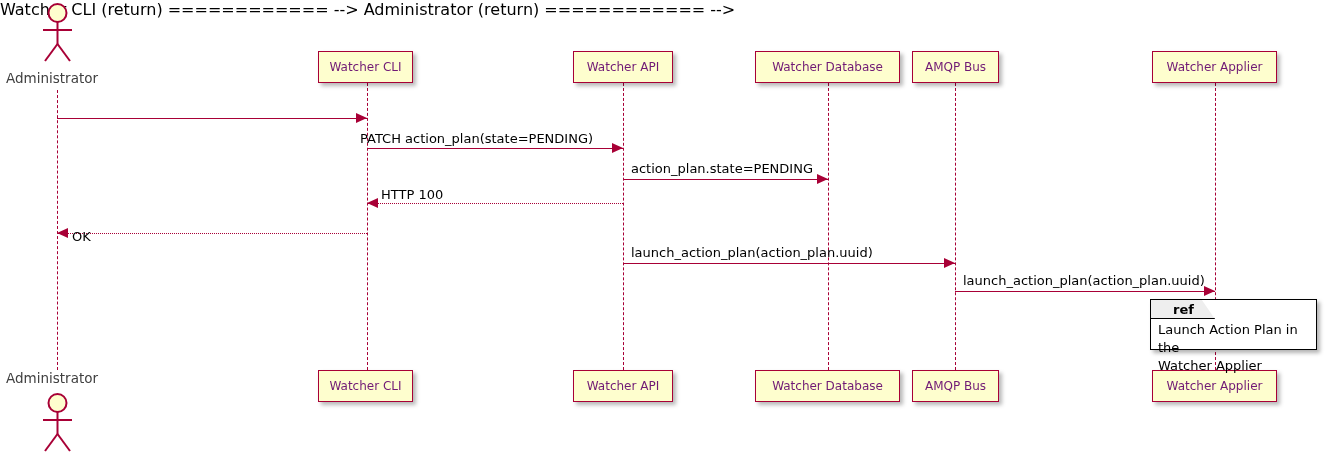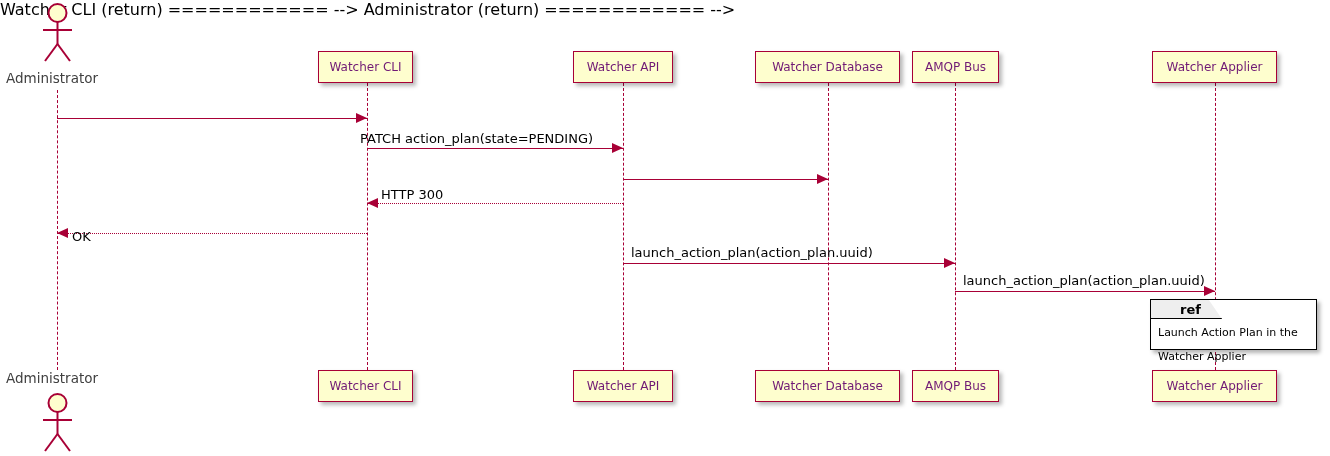--- a/index.html
+++ b/index.html
@@ -97,34 +97,34 @@
   .ref-tab {
     position: absolute;
     left: 0; top: 0;
     box-sizing: border-box;
     height: 19px;
     background: #EEEEEE;
     border-right: 1.5px solid #000000;
     border-bottom: 1.5px solid #000000;
     display: flex;
     align-items: center;
-    padding-left: 29px;
+    padding-left: 22px;
     padding-right: 20px;
     font-size: 13px;
     font-weight: bold;
     color: #000000;
     clip-path: polygon(0 0, calc(100% - 13px) 0, 100% 100%, 0 100%);
   }
   .ref-body {
     position: absolute;
     left: 7px;
     top: 21px;
     right: 5px;
-    font-size: 11px;
-    line-height: 24px;
+    font-size: 13px;
+    line-height: 18px;
     color: #000000;
     white-space: pre-line;
   }
 </style>
 </head>
 <body>
 
 <div id="canvas">
 
   
@@ -178,25 +178,26 @@
   <div class="arrow-head right" style="left:356px; top:113px;"></div>
 
   
   <div class="msg-line" style="left:367px; top:148px; width:256px;"></div>
   <div class="arrow-head right" style="left:612px; top:143px;"></div>
   <div class="msg-label" style="left:360px; top:131px;">PATCH action_plan(state=PENDING)</div>
 
   
   <div class="msg-line" style="left:623px; top:179px; width:205px;"></div>
   <div class="arrow-head right" style="left:817px; top:174px;"></div>
+  <div class="msg-label" style="left:631px; top:161px;">action_plan.state=PENDING</div>
 
    Watcher CLI (return) ============ --&gt;
   <div class="msg-line dotted" style="left:367px; top:203px; width:256px;"></div>
   <div class="arrow-head left" style="left:367px; top:198px;"></div>
-  <div class="msg-label" style="left:381px; top:187px;">HTTP 300</div>
+  <div class="msg-label" style="left:381px; top:187px;">HTTP 100</div>
 
    Administrator (return) ============ --&gt;
   <div class="msg-line dotted" style="left:57px; top:233px; width:310px;"></div>
   <div class="arrow-head left" style="left:57px; top:228px;"></div>
   <div class="msg-label" style="left:72px; top:229px;">OK</div>
 
   
   <div class="msg-line" style="left:623px; top:263px; width:332px;"></div>
   <div class="arrow-head right" style="left:944px; top:258px;"></div>
   <div class="msg-label" style="left:631px; top:245px;">launch_action_plan(action_plan.uuid)</div>

